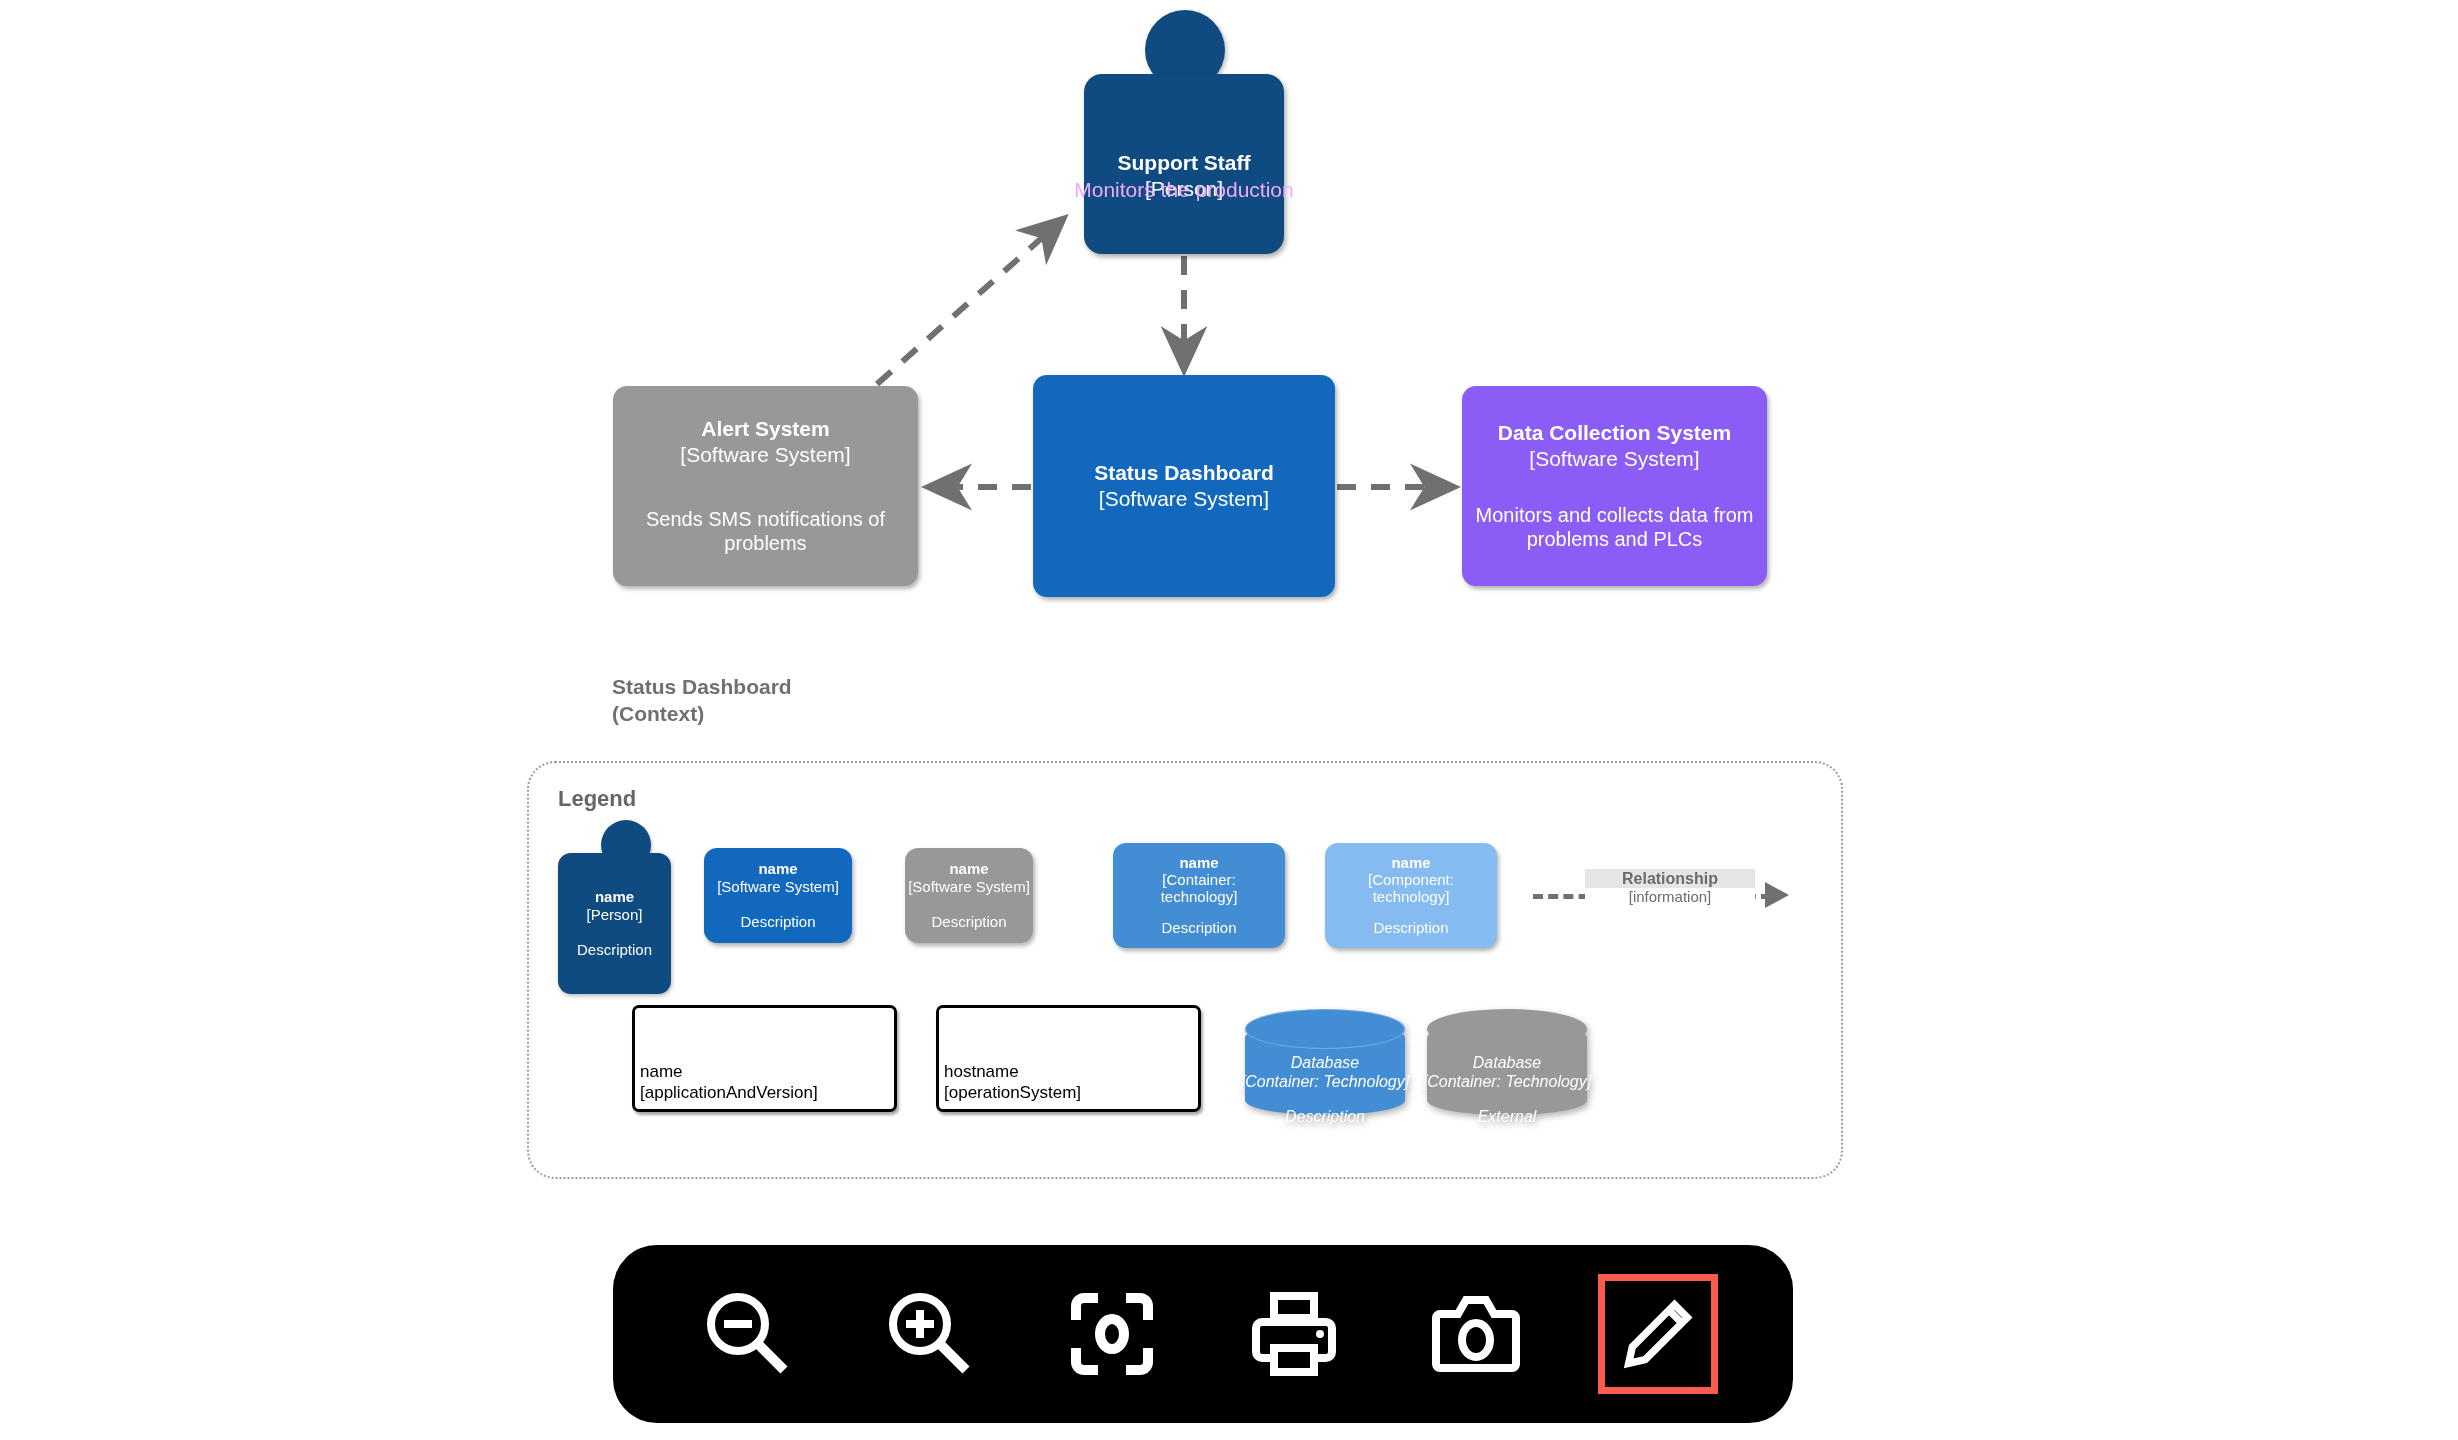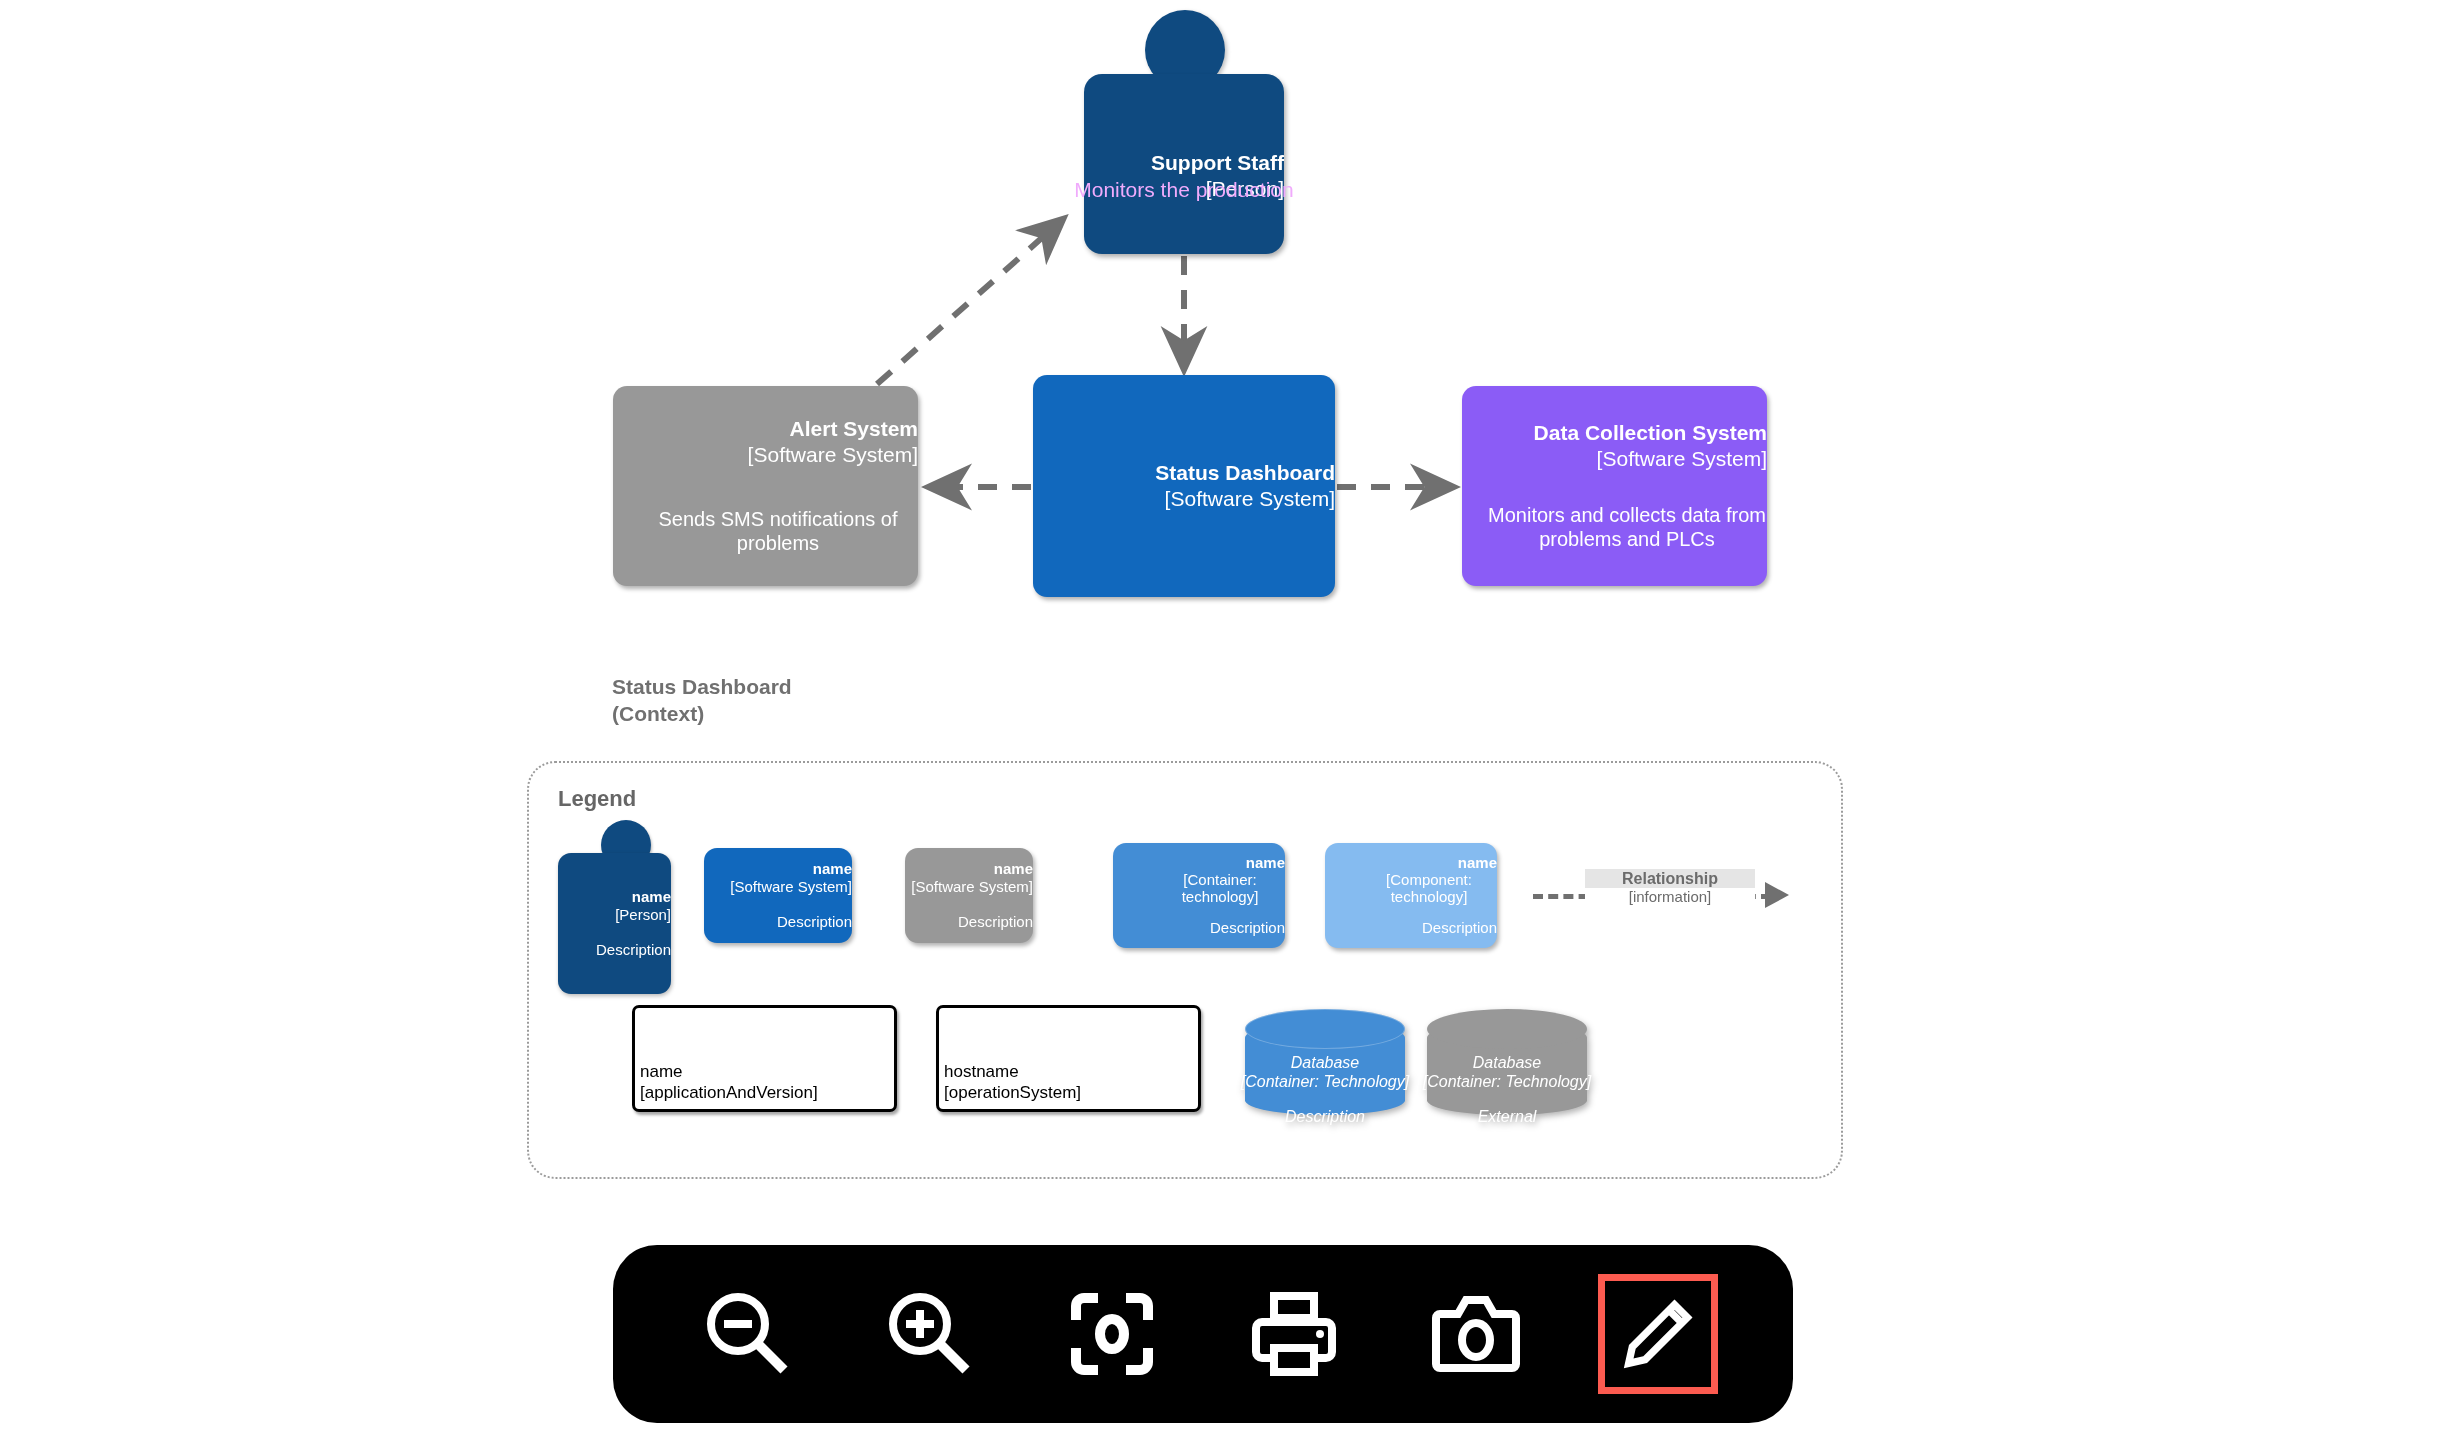--- a/index.html
+++ b/index.html
@@ -26,21 +26,21 @@
 
   .abs { position: absolute; }
 
   
   .c4box {
     position: absolute;
     border-radius: 14px;
     box-sizing: border-box;
     display: flex;
     flex-direction: column;
-    align-items: flex-end;
+    align-items: center;
     justify-content: center;
     text-align: center;
     color: #ffffff;
     box-shadow: 2px 3px 4px rgba(0,0,0,0.30);
   }
   .c4box .nm {
     font-weight: bold;
     line-height: 1.15;
     white-space: nowrap;
   }

